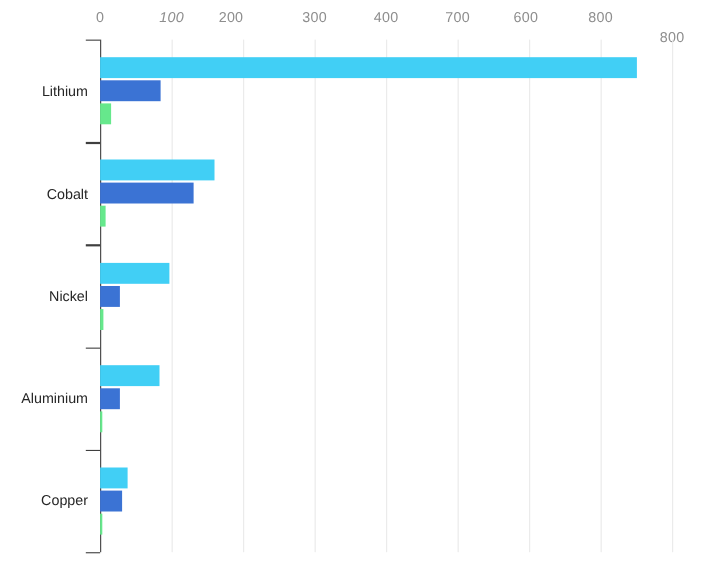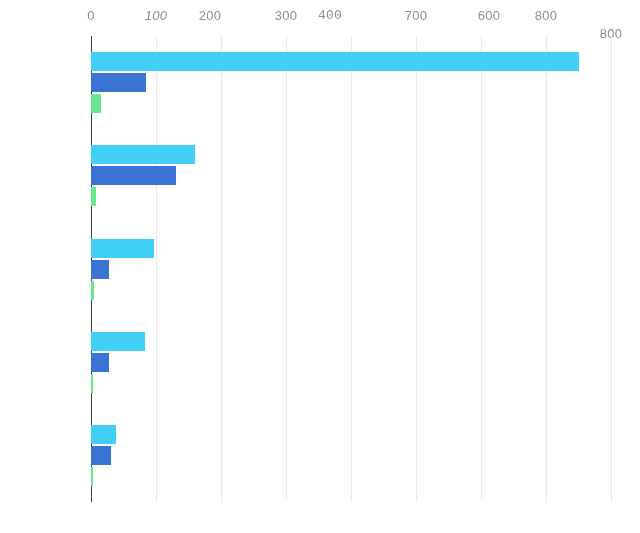--- a/index.html
+++ b/index.html
@@ -59,23 +59,23 @@
 </head>
 <body>
 
 <div id="chart-root">
 
   <div class="xaxis">
       <span class="xtick" style="left: 91px;">0</span>
       <span class="xtick" style="left: 156px; font-style: italic;">100</span>
       <span class="xtick" style="left: 210px;">200</span>
       <span class="xtick" style="left: 286px;">300</span>
-      <span class="xtick" style="left: 330px; font-family: Liberation Mono, monospace;">400</span>
+      <span class="xtick" style="left: 351px;">400</span>
       <span class="xtick" style="left: 416px;">700</span>
-      <span class="xtick" style="left: 489px;">600</span>
+      <span class="xtick" style="left: 478px;">600</span>
       <span class="xtick" style="left: 546px;">800</span>
       <span class="xtick" style="left: 611px; margin-top: 18px;">800</span>
     </div>
 
   <div class="plot-area">
     <div class="gridlines">
         <div class="gridline zero" style="left: 0px;"></div>
         <div class="gridline" style="left: 65px;"></div>
         <div class="gridline" style="left: 130px;"></div>
         <div class="gridline" style="left: 195px;"></div>
@@ -97,14 +97,27 @@
         <div class="bar s2" style="left: 0px; top: 244.5px; width: 2.6px; background: rgb(102, 232, 140);"></div>
         <div class="bar s0" style="left: 0px; top: 295.7px; width: 53.95px; background: rgb(65, 207, 245);"></div>
         <div class="bar s1" style="left: 0px; top: 316.7px; width: 18.2px; background: rgb(59, 115, 212);"></div>
         <div class="bar s2" style="left: 0px; top: 337.7px; width: 1.5px; background: rgb(102, 232, 140);"></div>
         <div class="bar s0" style="left: 0px; top: 388.9px; width: 24.7px; background: rgb(65, 207, 245);"></div>
         <div class="bar s1" style="left: 0px; top: 409.9px; width: 20.15px; background: rgb(59, 115, 212);"></div>
         <div class="bar s2" style="left: 0px; top: 430.9px; width: 1.5px; background: rgb(102, 232, 140);"></div>
       </div>
   </div>
 
+  <div class="yaxis" style="position:absolute;left:0;top:36px;width:91px;height:466px;">
+      <div class="cat-label" style="top: 46.6px;">Lithium</div>
+      <div class="cat-tick" style="top: 93.2px;"></div>
+      <div class="cat-label" style="top: 139.8px;">Cobalt</div>
+      <div class="cat-tick" style="top: 186.4px;"></div>
+      <div class="cat-label" style="top: 233px;">Nickel</div>
+      <div class="cat-tick" style="top: 279.6px;"></div>
+      <div class="cat-label" style="top: 326.2px;">Aluminium</div>
+      <div class="cat-tick" style="top: 372.8px;"></div>
+      <div class="cat-label" style="top: 419.4px;">Copper</div>
+      <div class="cat-tick" style="top: 466px;"></div>
+      <div class="cat-tick" style="top: 0px;"></div>
+    </div>
 
 </div>
 
 </body></html>

